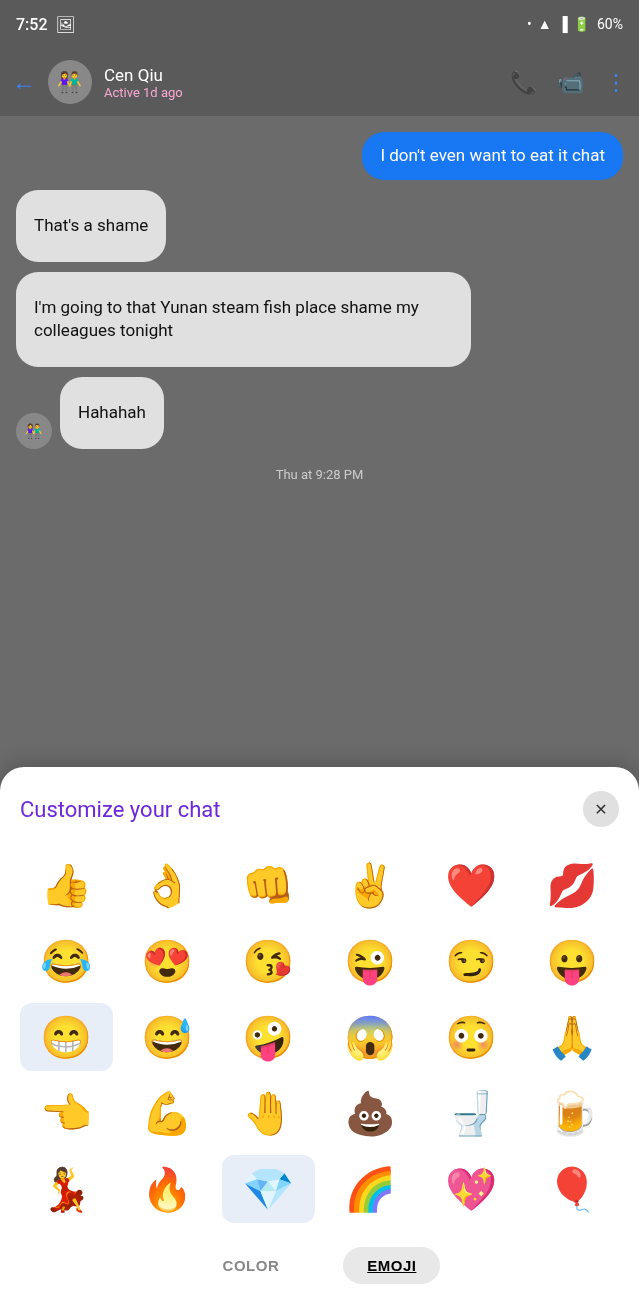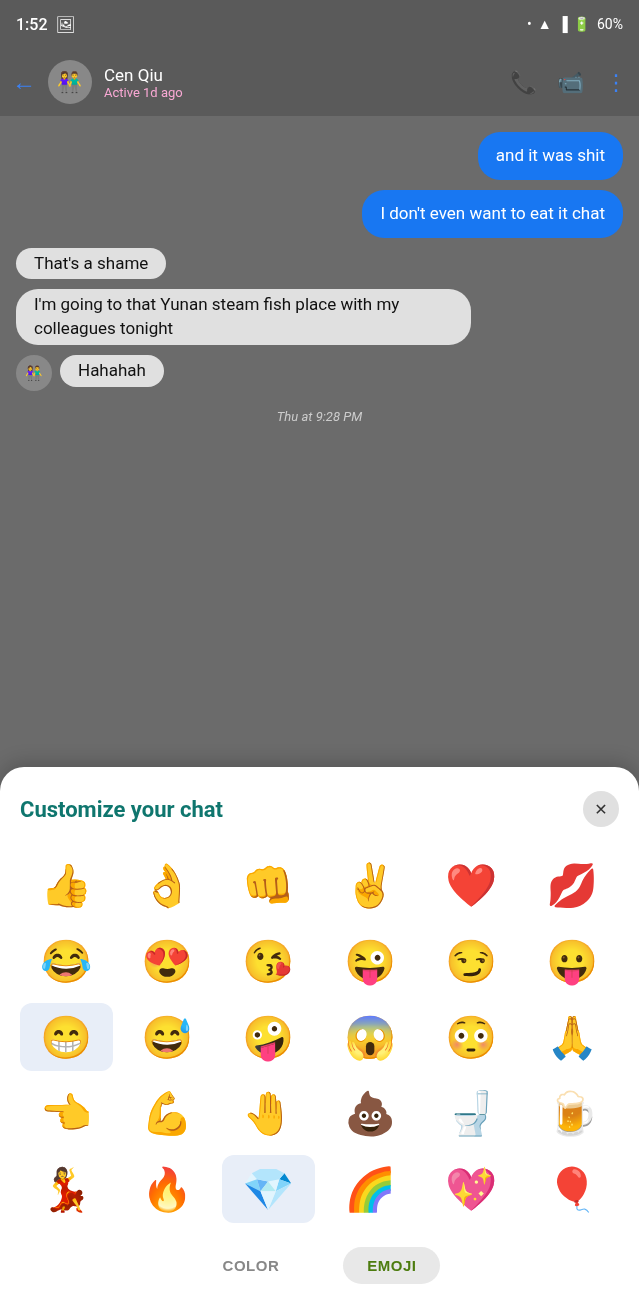--- a/index.html
+++ b/index.html
@@ -102,21 +102,21 @@
       padding: 12px 18px;
       font-size: 17px;
       max-width: 75%;
       align-self: flex-end;
       line-height: 1.4;
     }
     .msg-received {
       background: #e0e0e0;
       color: #111;
       border-radius: 22px;
-      padding: 4px 18px;
+      padding: 24px 18px;
       font-size: 17px;
       max-width: 75%;
       align-self: flex-start;
       line-height: 1.4;
     }
     .msg-row {
       display: flex;
       align-items: flex-end;
       gap: 8px;
     }
@@ -130,21 +130,20 @@
       align-items: center;
       justify-content: center;
       font-size: 14px;
     }
 
     .timestamp {
       text-align: center;
       color: #ccc;
       font-size: 13px;
       margin: 8px 0;
-      font-style: italic;
     }
 
     
     .bottom-sheet {
       position: absolute;
       bottom: 0;
       left: 0;
       right: 0;
       background: white;
       border-radius: 24px 24px 0 0;
@@ -153,22 +152,22 @@
     }
 
     .sheet-header {
       display: flex;
       justify-content: space-between;
       align-items: center;
       margin-bottom: 24px;
     }
     .sheet-title {
       font-size: 22px;
-      font-weight: 700;
-      color: #0f766e;
+      font-weight: 400;
+      color: #6d28d9;
     }
     .close-btn {
       width: 36px;
       height: 36px;
       border-radius: 50%;
       background: #e0e0e0;
       display: flex;
       align-items: center;
       justify-content: center;
       cursor: pointer;
@@ -209,29 +208,30 @@
       font-weight: 600;
       cursor: pointer;
       letter-spacing: 0.5px;
     }
     .tab-color {
       background: transparent;
       color: #888;
     }
     .tab-emoji {
       background: #e8e8e8;
-      color: #4d7c0f;
+      color: #000000;
+      text-decoration: underline;
     }
   </style>
 </head>
 <body>
 
 <div class="status-bar">
   <div class="status-left">
-    <span>1:52</span>
+    <span>7:52</span>
     <span>🖼</span>
   </div>
   <div class="status-right">
     <span>•</span>
     <span>▲</span>
     <span>▐</span>
     <span>🔋</span>
     <span>60%</span>
   </div>
 </div>
@@ -246,24 +246,23 @@
     <div class="contact-status">Active 1d ago</div>
   </div>
   <div class="header-actions">
     <span class="header-icon">📞</span>
     <span class="header-icon">📹</span>
     <span class="header-icon">⋮</span>
   </div>
 </div>
 
 <div class="chat-area">
-  <div class="msg-sent">and it was shit</div>
   <div class="msg-sent">I don't even want to eat it chat</div>
   <div class="msg-received">That's a shame</div>
-  <div class="msg-received">I'm going to that Yunan steam fish place with my colleagues tonight</div>
+  <div class="msg-received">I'm going to that Yunan steam fish place shame my colleagues tonight</div>
   <div class="msg-row">
     <div class="msg-avatar">👫</div>
     <div class="msg-received">Hahahah</div>
   </div>
   <div class="timestamp">Thu at 9:28 PM</div>
 </div>
 
 <div class="bottom-sheet">
   <div class="sheet-header">
     <span class="sheet-title">Customize your chat</span>

